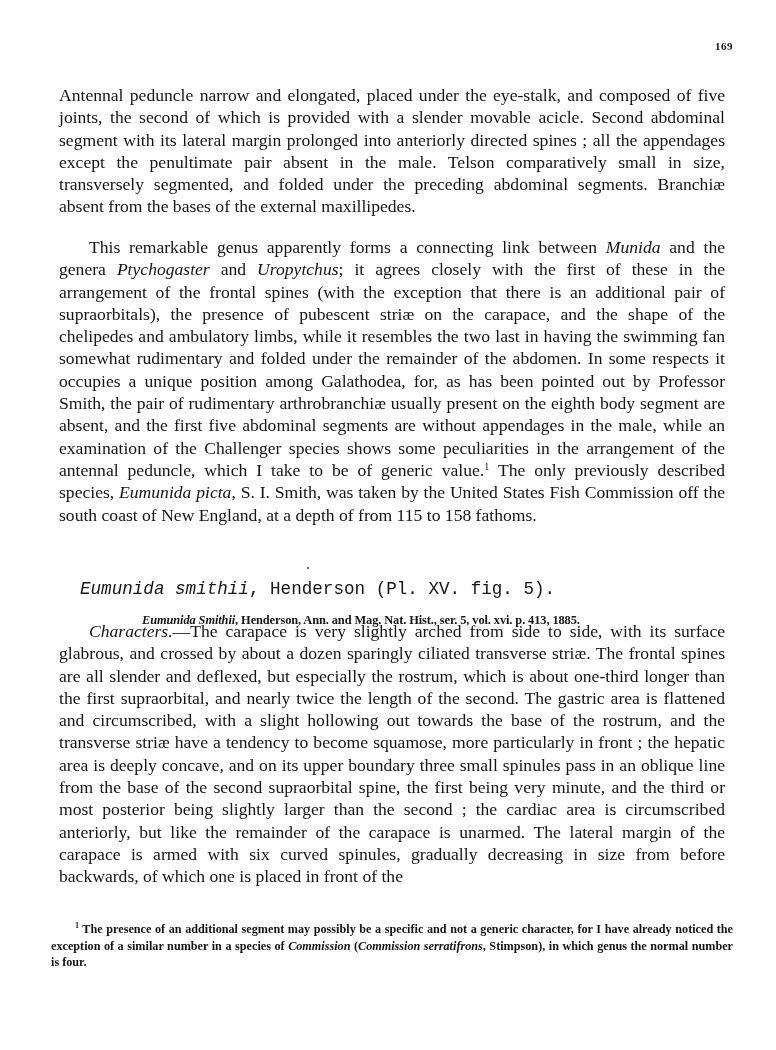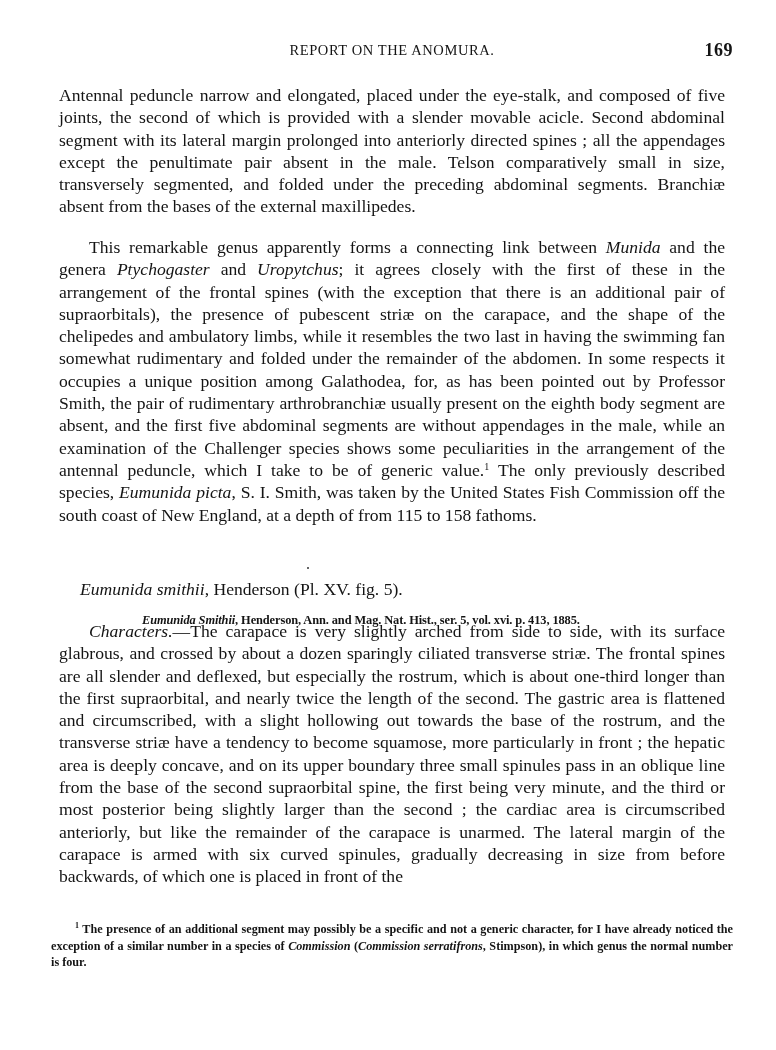--- a/index.html
+++ b/index.html
@@ -34,21 +34,21 @@
     position: absolute;
     left: 0;
     width: 682px;
     text-align: center;
     font-size: 14.5px;
     letter-spacing: 0.6px;
   }
   .running-head .pageno {
     position: absolute;
     right: 0;
-    font-size: 18px;
+    font-size: 11px;
     top: -2px;
     font-weight: bold;
   }
   .body-block {
     position: absolute;
     left: 0;
     width: 682px;
     font-size: 17.6px;
     line-height: 22.3px;
     text-align: justify;
@@ -61,20 +61,21 @@
     text-indent: 30px;
   }
   .para1 { top: 76px; }
   .para2 { top: 228px; }
   .species-head {
     position: absolute;
     top: 578px;
     left: 29px;
     font-size: 17.6px;
     line-height: 22px;
+    font-family: Liberation Mono, monospace;
   }
   .synonymy {
     position: absolute;
     top: 604px;
     left: 91px;
     font-size: 12.4px;
     font-weight: bold;
     line-height: 16px;
     letter-spacing: -0.1px;
     margin-top: 8px;
@@ -104,21 +105,20 @@
     background: #333;
     border-radius: 1px;
   }
 </style>
 </head>
 <body>
 
 <div class="page">
 
   <div class="running-head">
-    <span class="title">REPORT ON THE ANOMURA.</span>
     <span class="pageno">169</span>
   </div>
 
   <div class="body-block para1">
     <p><span>Antennal peduncle narrow and elongated, placed under the eye-stalk, and composed of five joints, the second of which is provided with a slender movable acicle.  Second abdominal segment with its lateral margin prolonged into anteriorly directed spines ; all the appendages except the penultimate pair absent in the male.  Telson comparatively small in size, transversely segmented, and folded under the preceding abdominal segments. Branchiæ absent from the bases of the external maxillipedes.</span></p>
   </div>
 
   <div class="body-block para2">
     <p class="indent"><span>This remarkable genus apparently forms a connecting link between </span><i>Munida</i><span> and the genera </span><i>Ptychogaster</i><span> and </span><i>Uropytchus</i><span>; it agrees closely with the first of these in the arrangement of the frontal spines (with the exception that there is an additional pair of supraorbitals), the presence of pubescent striæ on the carapace, and the shape of the chelipedes and ambulatory limbs, while it resembles the two last in having the swimming fan somewhat rudimentary and folded under the remainder of the abdomen.  In some respects it occupies a unique position among Galathodea, for, as has been pointed out by Professor Smith, the pair of rudimentary arthrobranchiæ usually present on the eighth body segment are absent, and the first five abdominal segments are without appendages in the male, while an examination of the Challenger species shows some peculiarities in the arrangement of the antennal peduncle, which I take to be of generic value.</span><sup class="fnref">1</sup><span>  The only previously described species, </span><i>Eumunida picta</i><span>, S. I. Smith, was taken by the United States Fish Commission off the south coast of New England, at a depth of from 115 to 158 fathoms.</span></p>
   </div>

